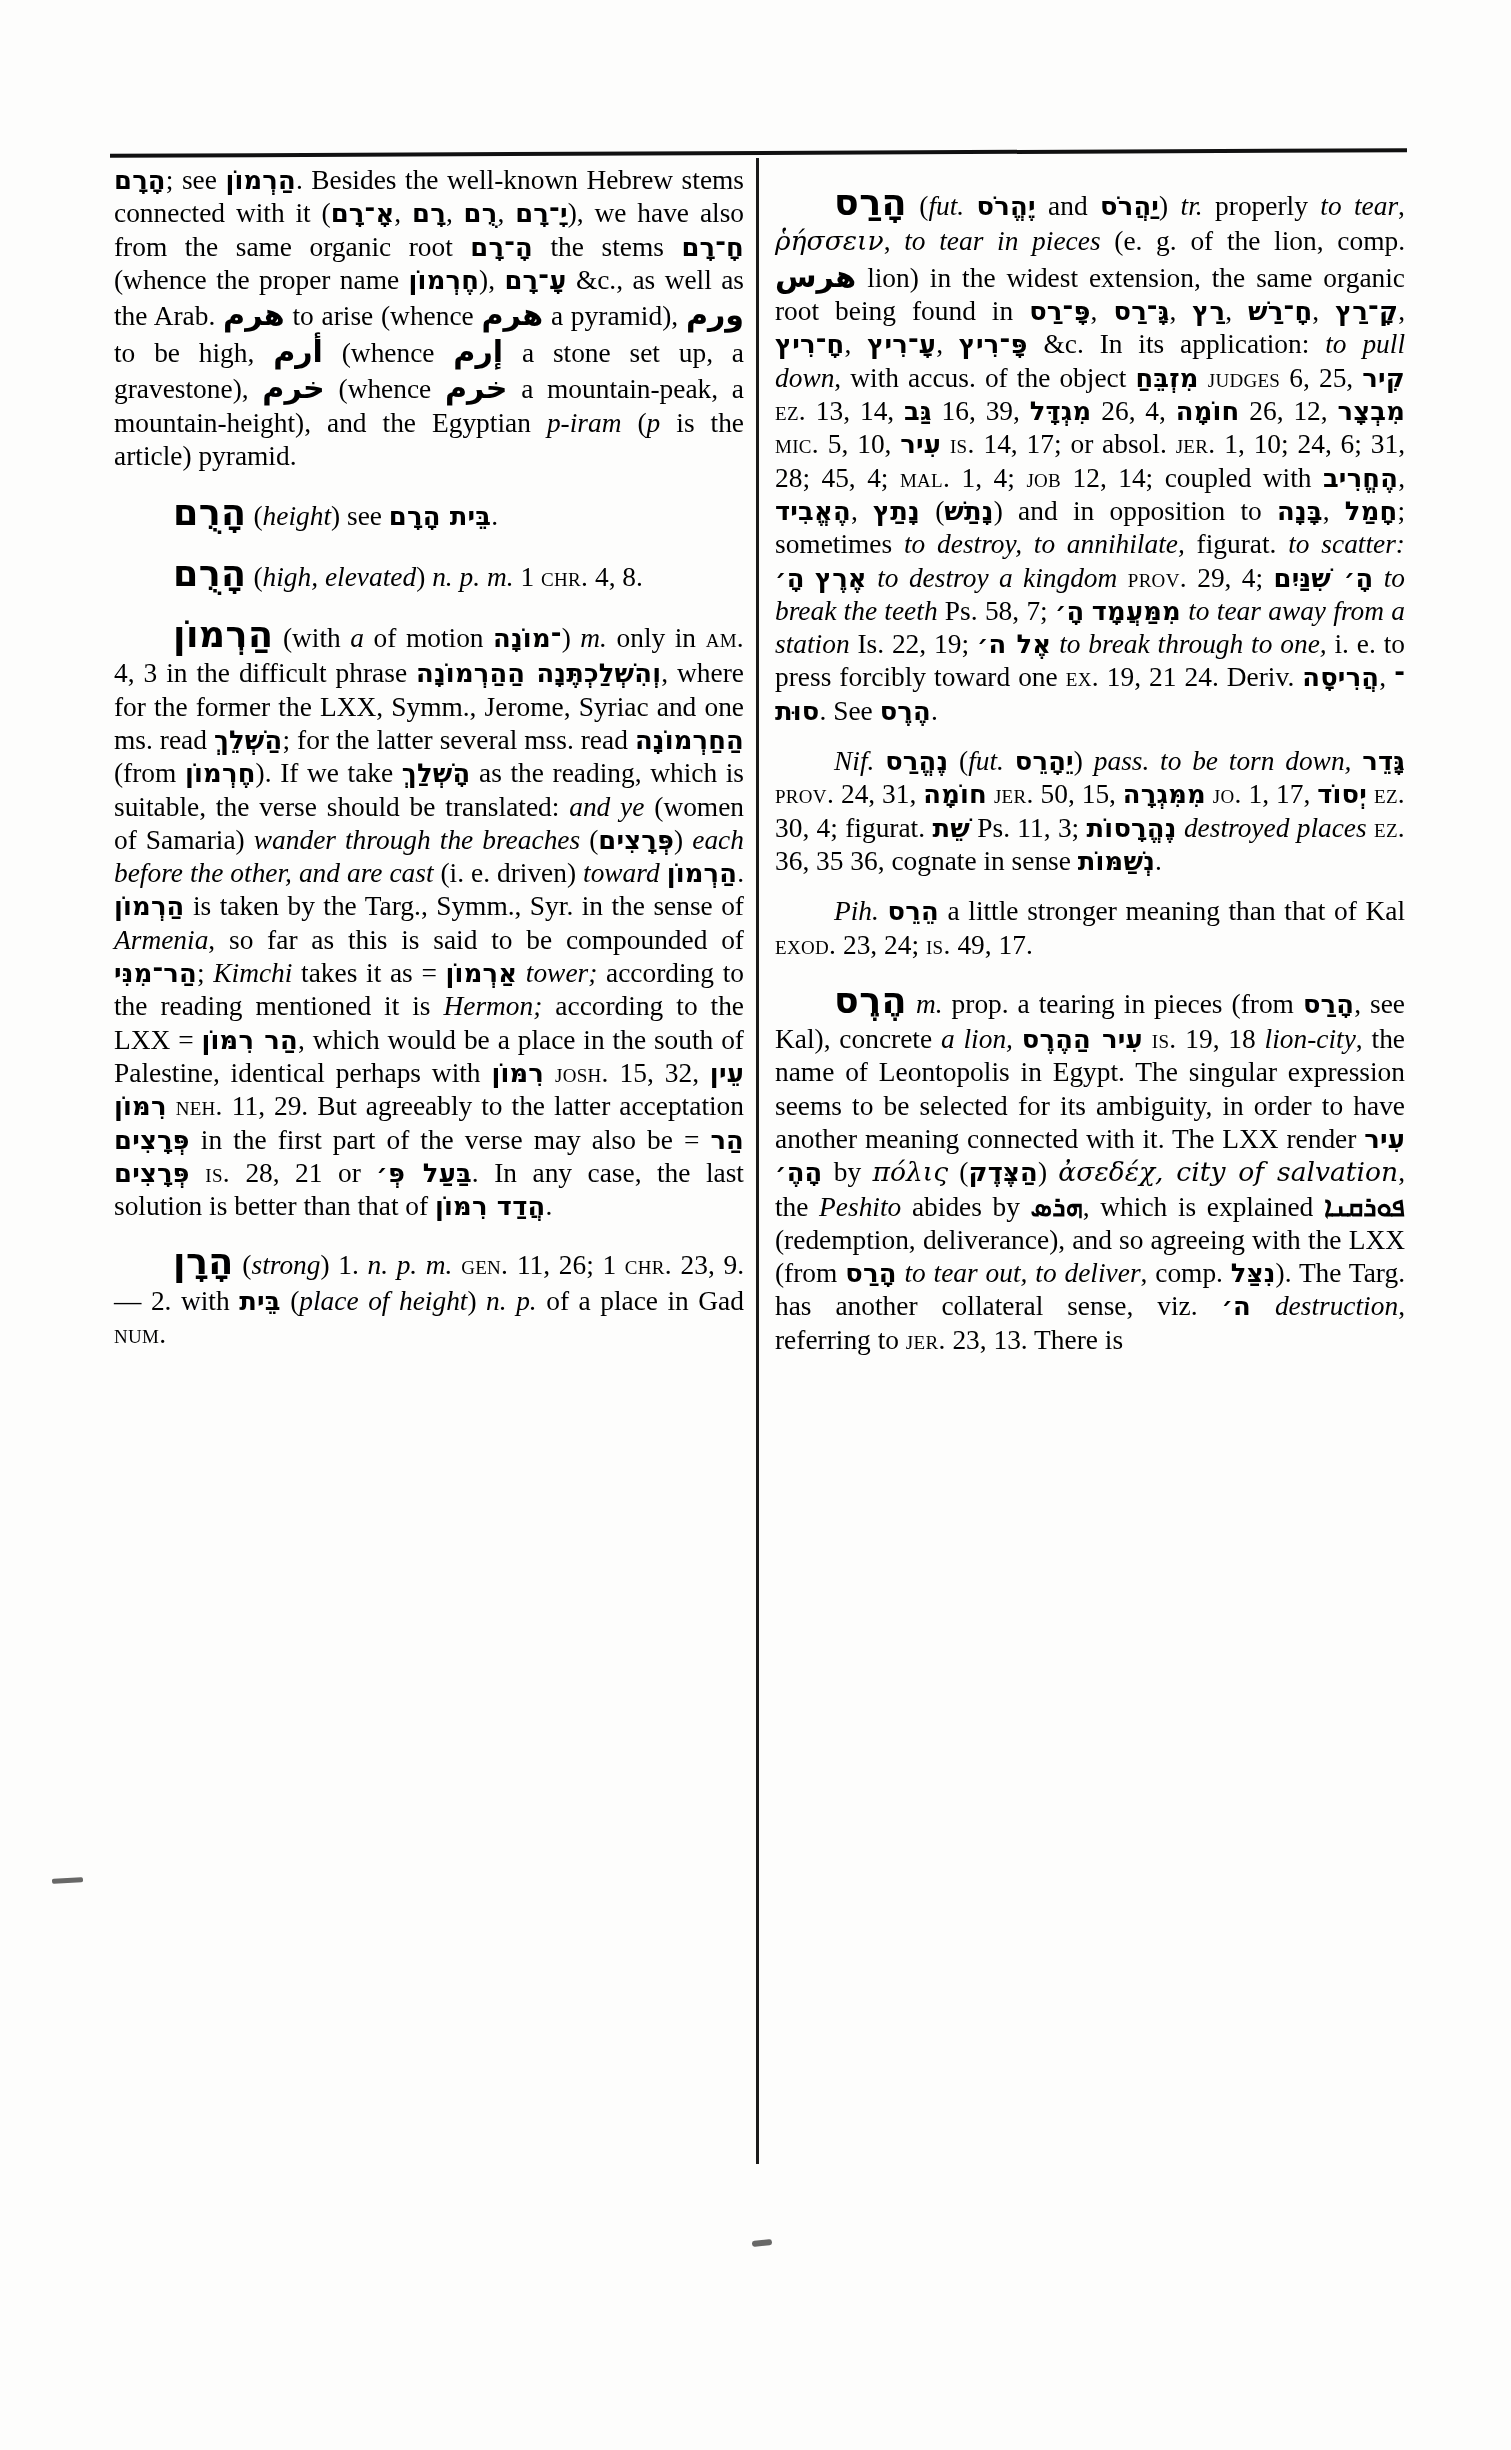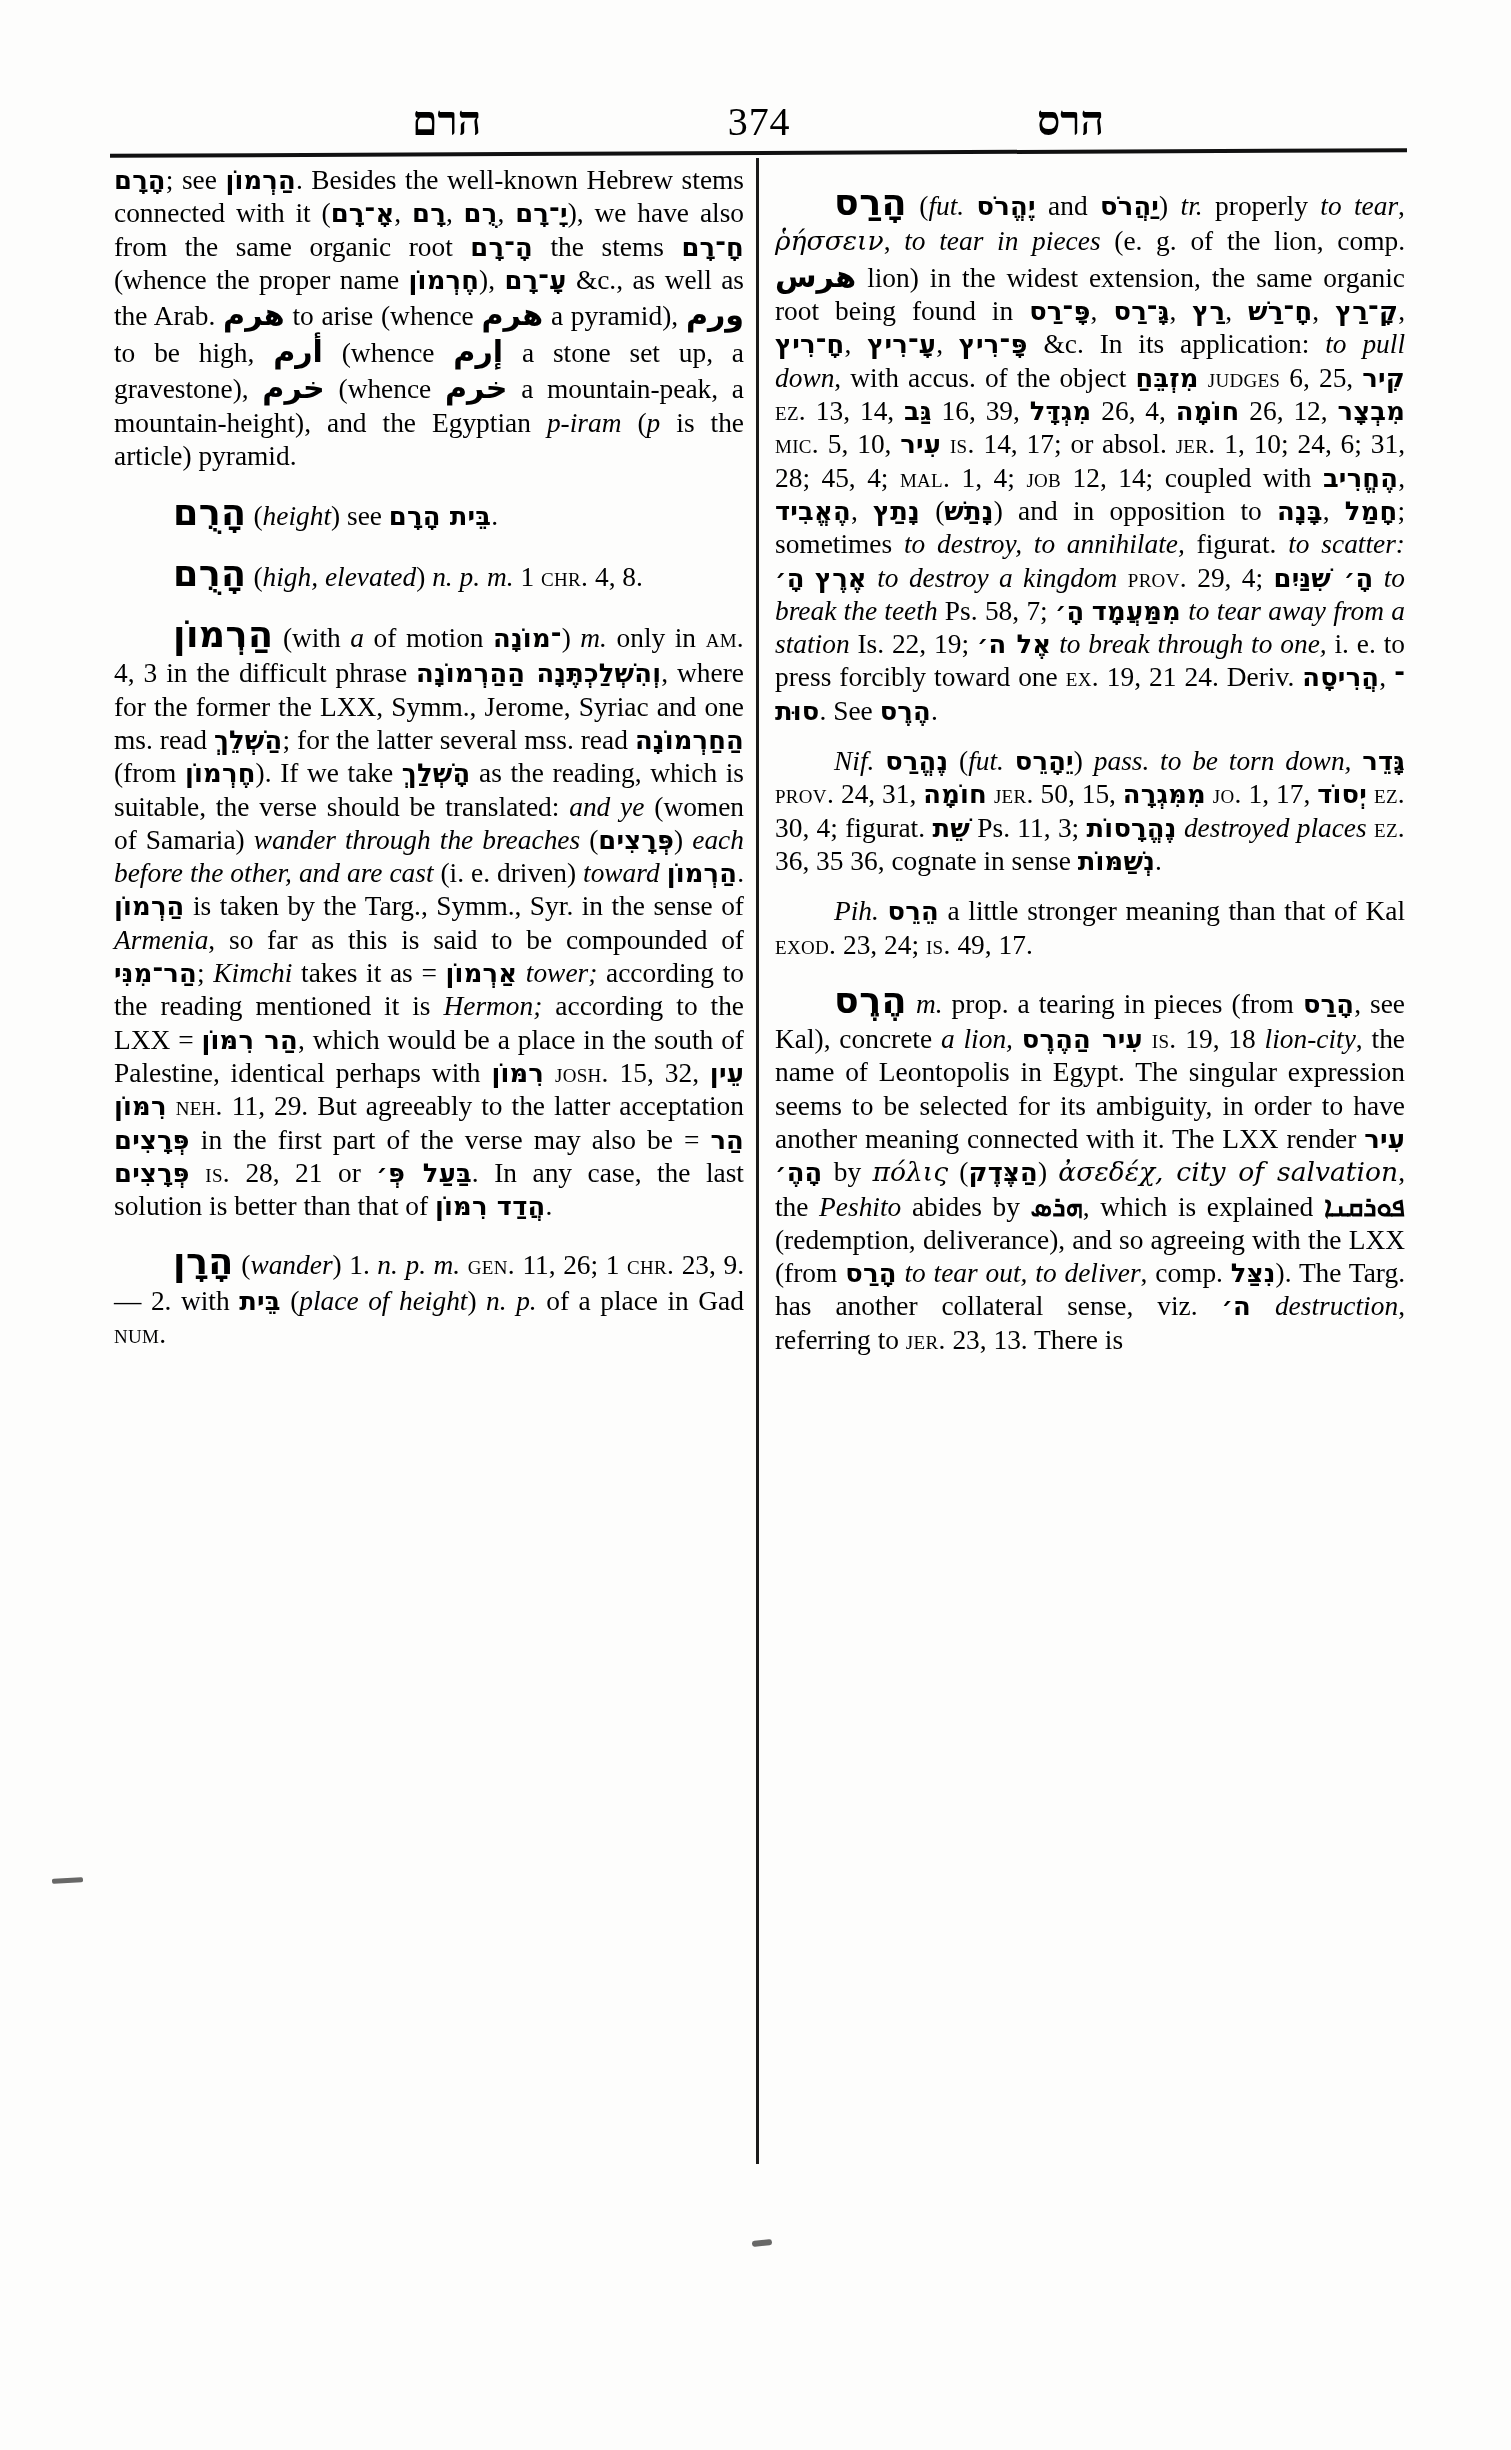--- a/index.html
+++ b/index.html
@@ -165,36 +165,31 @@
     height: 6.3px;
     border-radius: 2.7px;
     transform: rotate(-6deg);
   }
 </style>
 </head>
 <body>
 
 <div class="page">
 
-  <div class="runhead">
-    <span class="runhead-heb runhead-left">הרם</span>
-    <span class="pagenum">374</span>
-    <span class="runhead-heb runhead-right">הרס</span>
-  </div>
 
   <div class="rule-top"></div>
   <div class="col-divider"></div>
 
   <div class="cols">
     <div class="col" id="left-col">
         <p class="cont" id="lc-p1"><span class="heb">הָרָם</span>; see <span class="heb">הַרְמוֹן</span>. Besides the well-known Hebrew stems connected with it (<span class="heb">אָ־רָם</span>, <span class="heb">רָם</span>, <span class="heb">רֻם</span>, <span class="heb">יָ־רָם</span>), we have also from the same organic root <span class="heb">הָ־רָם</span> the stems <span class="heb">חָ־רָם</span> (whence the proper name <span class="heb">חֶרְמוֹן</span>), <span class="heb">עָ־רָם</span> &amp;c., as well as the Arab. <span class="ar">هرم</span> to arise (whence <span class="ar">هرم</span> a pyramid), <span class="ar">ورم</span> to be high, <span class="ar">أرم</span> (whence <span class="ar">إرم</span> a stone set up, a gravestone), <span class="ar">خرم</span> (whence <span class="ar">خرم</span> a mountain-peak, a mountain-height), and the Egyptian <span class="it">p-iram</span> (<span class="it">p</span> is the article) pyramid.</p>
         <p class="entry" id="lc-p2"><span class="heb-lg">הָרֻם</span> (<span class="it">height</span>) see <span class="heb">בֵּית הָרָם</span>.</p>
         <p class="entry" id="lc-p3"><span class="heb-lg">הָרֻם</span> (<span class="it">high, elevated</span>) <span class="it">n. p. m.</span> 1 <span class="sc">Chr.</span> 4, 8.</p>
         <p class="entry" id="lc-p5"><span class="heb-lg">הַרְמוֹן</span> (with <span class="it">a</span> of motion <span class="heb">־מוֹנָה</span>) <span class="it">m.</span> only in <span class="sc">Am.</span> 4, 3 in the difficult phrase <span class="heb">וְהִשְׁלַכְתֶּנָה הַהַרְמוֹנָה</span>, where for the former the LXX, Symm., Jerome, Syriac and one ms. read <span class="heb">הַשְׁלֵךְ</span>; for the latter several mss. read <span class="heb">הַחַרְמוֹנָה</span> (from <span class="heb">חֶרְמוֹן</span>). If we take <span class="heb">הָשְׁלַךְ</span> as the reading, which is suitable, the verse should be translated: <span class="it">and ye</span> (women of Samaria) <span class="it">wander through the breaches</span> (<span class="heb">פְּרָצִים</span>) <span class="it">each before the other, and are cast</span> (i. e. driven) <span class="it">toward</span> <span class="heb">הַרְמוֹן</span>. <span class="heb">הַרְמוֹן</span> is taken by the Targ., Symm., Syr. in the sense of <span class="it">Armenia</span>, so far as this is said to be compounded of <span class="heb">הַר־מִנִּי</span>; <span class="it">Kimchi</span> takes it as = <span class="heb">אַרְמוֹן</span> <span class="it">tower;</span> according to the reading mentioned it is <span class="it">Hermon;</span> according to the LXX = <span class="heb">הַר רִמּוֹן</span>, which would be a place in the south of Palestine, identical perhaps with <span class="heb">רִמּוֹן</span> <span class="sc">Josh.</span> 15, 32, <span class="heb">עֵין רִמּוֹן</span> <span class="sc">Neh.</span> 11, 29. But agreeably to the latter acceptation <span class="heb">פְּרָצִים</span> in the first part of the verse may also be = <span class="heb">הַר</span> <span class="heb">פְּרָצִים</span> <span class="sc">Is.</span> 28, 21 or <span class="heb">בַּעַל פְּ׳</span>. In any case, the last solution is better than that of <span class="heb">הֲדַד רִמּוֹן</span>.</p>
-        <p class="entry" id="lc-p7"><span class="heb-lg">הָרָן</span> (<span class="it">wander</span>) 1. <span class="it">n. p. m.</span> <span class="sc">Gen.</span> 11, 26; 1 <span class="sc">Chr.</span> 23, 9. — 2. with <span class="heb">בֵּית</span> (<span class="it">place of height</span>) <span class="it">n. p.</span> of a place in Gad <span class="sc">Num.</span></p>
+        <p class="entry" id="lc-p7"><span class="heb-lg">הָרָן</span> (<span class="it">strong</span>) 1. <span class="it">n. p. m.</span> <span class="sc">Gen.</span> 11, 26; 1 <span class="sc">Chr.</span> 23, 9. — 2. with <span class="heb">בֵּית</span> (<span class="it">place of height</span>) <span class="it">n. p.</span> of a place in Gad <span class="sc">Num.</span></p>
       </div>
     <div class="col" id="right-col">
         <p class="entry" id="rc-p2"><span class="heb-lg">הָרַס</span> (<span class="it">fut.</span> <span class="heb">יֶהֱרֹס</span> and <span class="heb">יַהֲרֹס</span>) <span class="it">tr.</span> properly <span class="it">to tear</span>, <span class="gr">ῥήσσειν</span>, <span class="it">to tear in pieces</span> (e. g. of the lion, comp. <span class="ar">هرس</span> lion) in the widest extension, the same organic root being found in <span class="heb">פָּ־רַס</span>, <span class="heb">גָּ־רַס</span>, <span class="heb">רַץ</span>, <span class="heb">חָ־רַשׁ</span>, <span class="heb">קָ־רַץ</span>, <span class="heb">חָ־רִיץ</span>, <span class="heb">עָ־רִיץ</span>, <span class="heb">פָּ־רִיץ</span> &amp;c. In its application: <span class="it">to pull down</span>, with accus. of the object <span class="heb">מִזְבֵּחַ</span> <span class="sc">Judges</span> 6, 25, <span class="heb">קִיר</span> <span class="sc">Ez.</span> 13, 14, <span class="heb">גַּב</span> 16, 39, <span class="heb">מִגְדָּל</span> 26, 4, <span class="heb">חוֹמָה</span> 26, 12, <span class="heb">מִבְצָר</span> <span class="sc">Mic.</span> 5, 10, <span class="heb">עִיר</span> <span class="sc">Is.</span> 14, 17; or absol. <span class="sc">Jer.</span> 1, 10; 24, 6; 31, 28; 45, 4; <span class="sc">Mal.</span> 1, 4; <span class="sc">Job</span> 12, 14; coupled with <span class="heb">הֶחֱרִיב</span>, <span class="heb">הֶאֱבִיד</span>, <span class="heb">נָתַץ</span> (<span class="heb">נָתַשׁ</span>) and in opposition to <span class="heb">בָּנָה</span>, <span class="heb">חָמַל</span>; sometimes <span class="it">to destroy, to annihilate,</span> figurat. <span class="it">to scatter:</span> <span class="heb">הָ׳</span> <span class="heb">אֶרֶץ</span> <span class="it">to destroy a kingdom</span> <span class="sc">Prov.</span> 29, 4; <span class="heb">הָ׳ שִׁנַּיִם</span> <span class="it">to break the teeth</span> Ps. 58, 7; <span class="heb">הָ׳</span> <span class="heb">מִמַּעֲמָד</span> <span class="it">to tear away from a station</span> Is. 22, 19; <span class="heb">אֶל ה׳</span> <span class="it">to break through to one,</span> i. e. to press forcibly toward one <span class="sc">Ex.</span> 19, 21 24. Deriv. <span class="heb">הֲרִיסָה</span>, <span class="heb">־סוּת</span>. See <span class="heb">הֶרֶס</span>.</p>
         <p class="entry" id="rc-p3"><span class="it">Nif.</span> <span class="heb">נֶהֱרַס</span> (<span class="it">fut.</span> <span class="heb">יֵהָרֵס</span>) <span class="it">pass. to be torn down,</span> <span class="heb">גָּדֵר</span> <span class="sc">Prov.</span> 24, 31, <span class="heb">חוֹמָה</span> <span class="sc">Jer.</span> 50, 15, <span class="heb">מִמִּגְרָה</span> <span class="sc">Jo.</span> 1, 17, <span class="heb">יְסוֹד</span> <span class="sc">Ez.</span> 30, 4; figurat. <span class="heb">שֵׁת</span> Ps. 11, 3; <span class="heb">נֶהֱרָסוֹת</span> <span class="it">destroyed places</span> <span class="sc">Ez.</span> 36, 35 36, cognate in sense <span class="heb">נְשַׁמּוֹת</span>.</p>
         <p class="entry" id="rc-p4"><span class="it">Pih.</span> <span class="heb">הֵרֵס</span> a little stronger meaning than that of Kal <span class="sc">Exod.</span> 23, 24; <span class="sc">Is.</span> 49, 17.</p>
         <p class="entry" id="rc-p5"><span class="heb-lg">הֶרֶס</span> <span class="it">m.</span> prop. a tearing in pieces (from <span class="heb">הָרַס</span>, see Kal), concrete <span class="it">a lion,</span> <span class="heb">עִיר הַהֶרֶס</span> <span class="sc">Is.</span> 19, 18 <span class="it">lion-city</span>, the name of Leontopolis in Egypt. The singular expression seems to be selected for its ambiguity, in order to have another meaning connected with it. The LXX render <span class="heb">עִיר הָהֶ׳</span> by <span class="gr">πόλις</span> (<span class="heb">הַצֶּדֶק</span>) <span class="gr">ἀσεδέχ, city of salvation</span>, the <span class="it">Peshito</span> abides by <span class="syr">ܗܪܣ</span>, which is explained <span class="syr">ܦܘܪܩܢܐ</span> (redemption, deliverance), and so agreeing with the LXX (from <span class="heb">הָרַס</span> <span class="it">to tear out, to deliver</span>, comp. <span class="heb">נִצַּל</span>). The Targ. has another collateral sense, viz. <span class="heb">ה׳</span> <span class="it">destruction</span>, referring to <span class="sc">Jer.</span> 23, 13. There is</p>
       </div>
   </div>
 
   <div class="artifact artifact-left-dash"></div>

